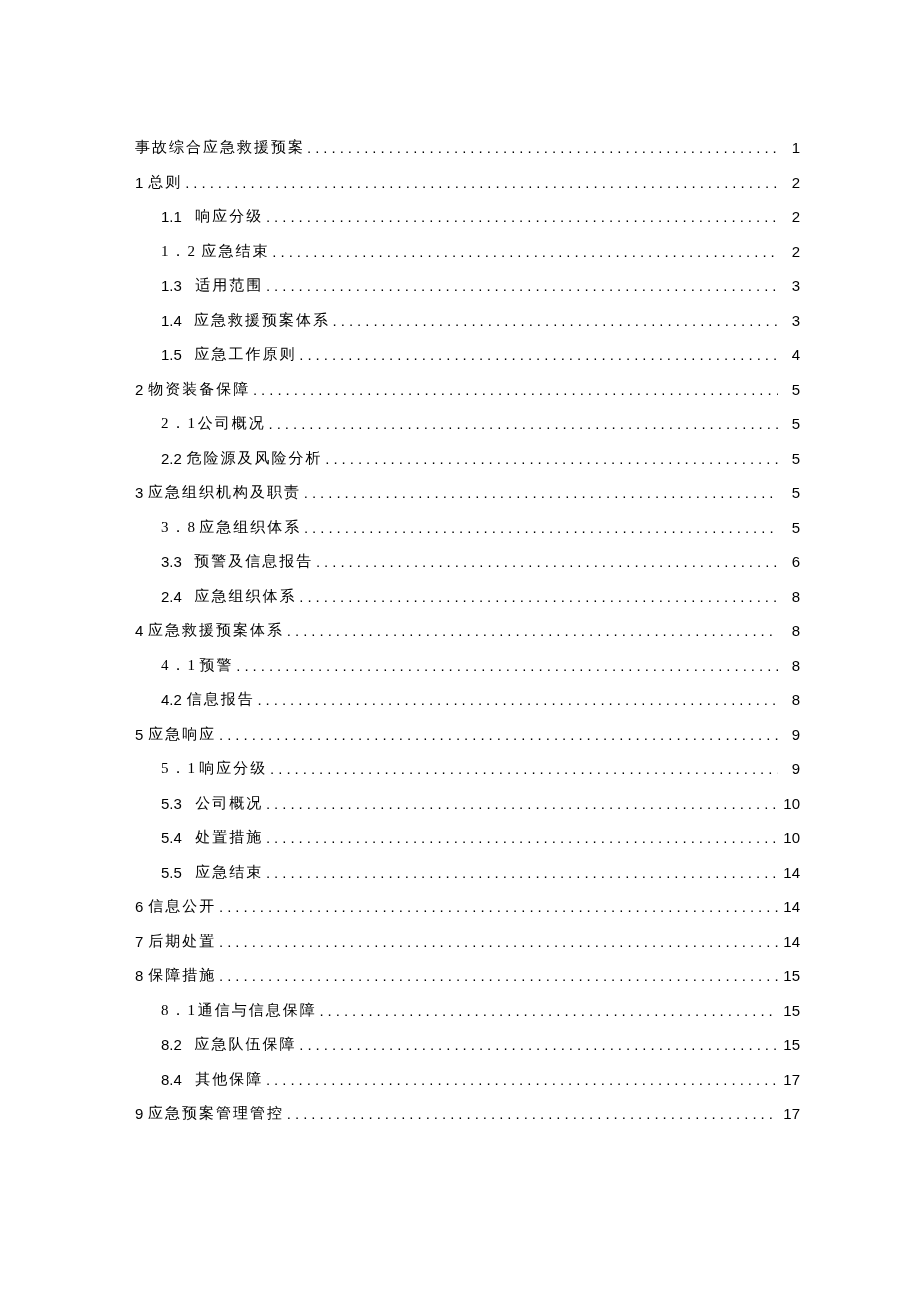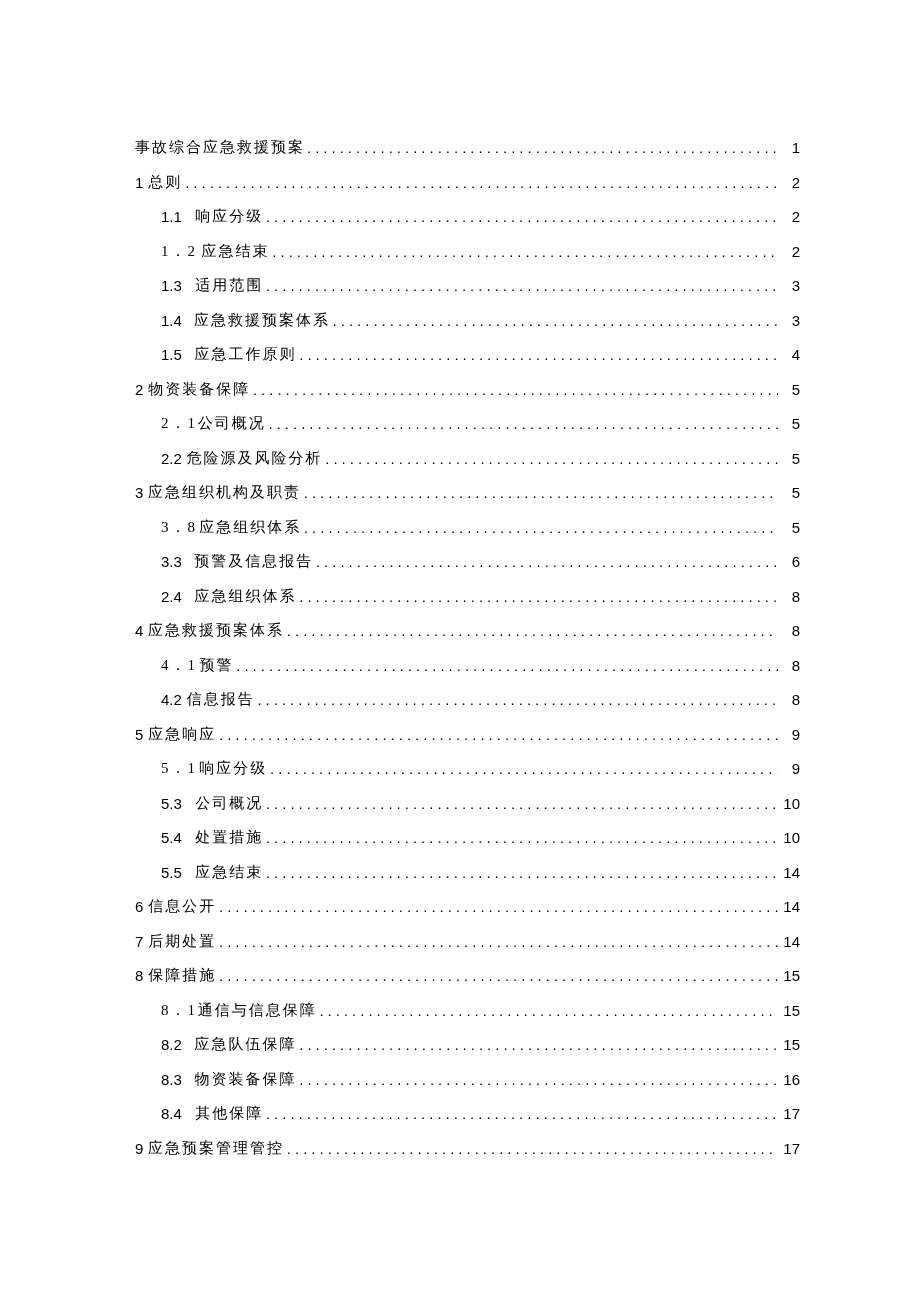--- a/index.html
+++ b/index.html
@@ -269,28 +269,20 @@
       </div>
       <div class="toc-line lvl1">
         <span class="toc-num">8.2</span>
         <span class="toc-gap" style="width: 24px;"></span>
         <span class="toc-title">应急队伍保障</span>
         <span class="toc-gap" style="width: 2px;"></span>
         <span class="leader"></span>
         <span class="toc-page">15</span>
       </div>
       <div class="toc-line lvl1">
-        <span class="toc-num">8.3</span>
-        <span class="toc-gap" style="width: 24px;"></span>
-        <span class="toc-title">物资装备保障</span>
-        <span class="toc-gap" style="width: 2px;"></span>
-        <span class="leader"></span>
-        <span class="toc-page">16</span>
-      </div>
-      <div class="toc-line lvl1">
         <span class="toc-num">8.4</span>
         <span class="toc-gap" style="width: 24px;"></span>
         <span class="toc-title">其他保障</span>
         <span class="toc-gap" style="width: 2px;"></span>
         <span class="leader"></span>
         <span class="toc-page">17</span>
       </div>
       <div class="toc-line lvl0">
         <span class="toc-num">9</span>
         <span class="toc-gap" style="width: 2px;"></span>

